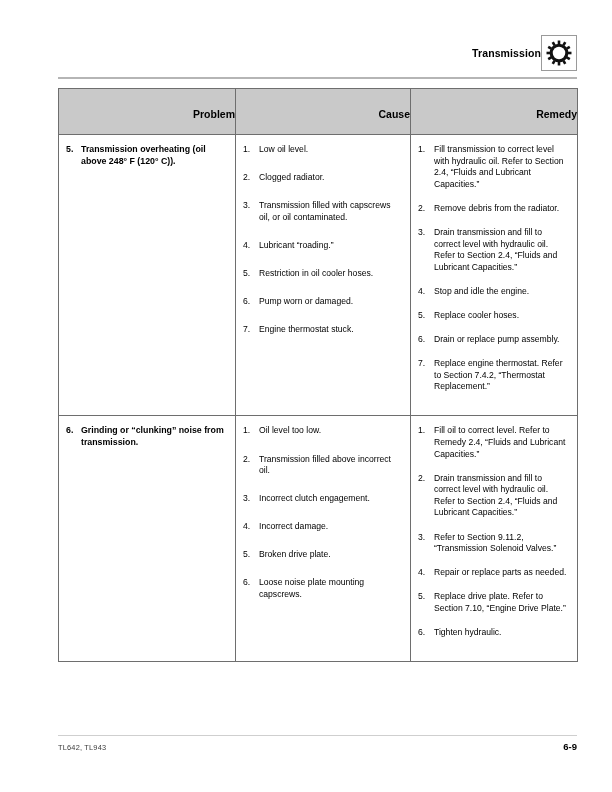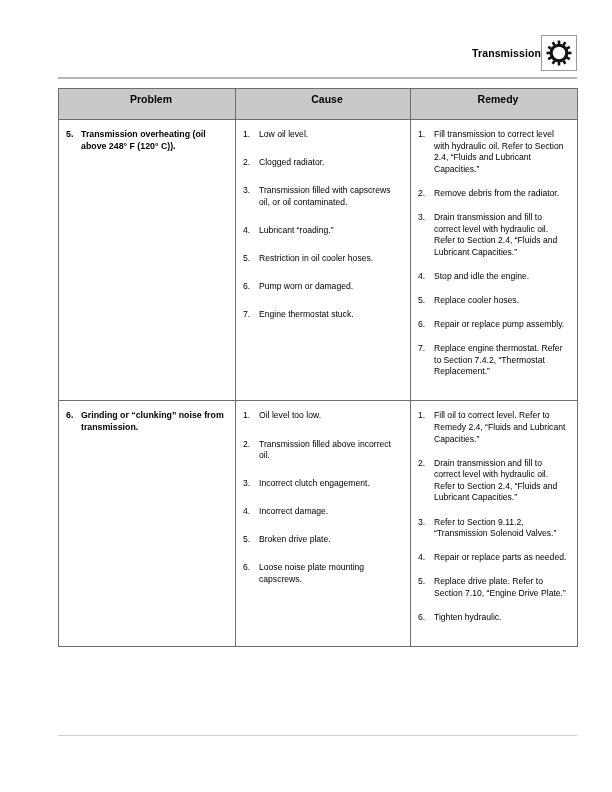--- a/index.html
+++ b/index.html
@@ -79,22 +79,22 @@
   .tbl col.c-remedy  { width: 167px; }
 
   .tbl th, .tbl td {
     border: 1px solid #6e6e6e;
     vertical-align: top;
     padding: 0;
   }
   .tbl thead th {
     background: #c9c9c9;
     height: 22px;
-    padding: 4px 0 4px 8px;
-    text-align: center;
+    padding: 19px 0 4px 8px;
+    text-align: right;
     font-size: 10.5px;
     font-weight: bold;
     color: #000;
   }
 
   .cell {
     padding: 9px 7px 10px 7px;
   }
 
   
@@ -270,21 +270,21 @@
                 <li>
                   <span class="num">4.</span>
                   <span class="txt">Stop and idle the engine.</span>
                 </li>
                 <li>
                   <span class="num">5.</span>
                   <span class="txt">Replace cooler hoses.</span>
                 </li>
                 <li>
                   <span class="num">6.</span>
-                  <span class="txt">Repair or replace pump assembly.</span>
+                  <span class="txt">Drain or replace pump assembly.</span>
                 </li>
                 <li>
                   <span class="num">7.</span>
                   <span class="txt">Replace engine thermostat. Refer to Section 7.4.2, “Thermostat Replacement.”</span>
                 </li>
               </ul>
           </div>
         </td>
       </tr>
 
@@ -357,14 +357,18 @@
                   <span class="txt">Tighten hydraulic.</span>
                 </li>
               </ul>
           </div>
         </td>
       </tr>
     </tbody>
   </table>
 
   <div class="footer-rule"></div>
+  <div class="footer">
+    <div class="footer-left">TL642, TL943</div>
+    <div class="footer-right">6-9</div>
+  </div>
 
 </div>
 
 </body></html>

